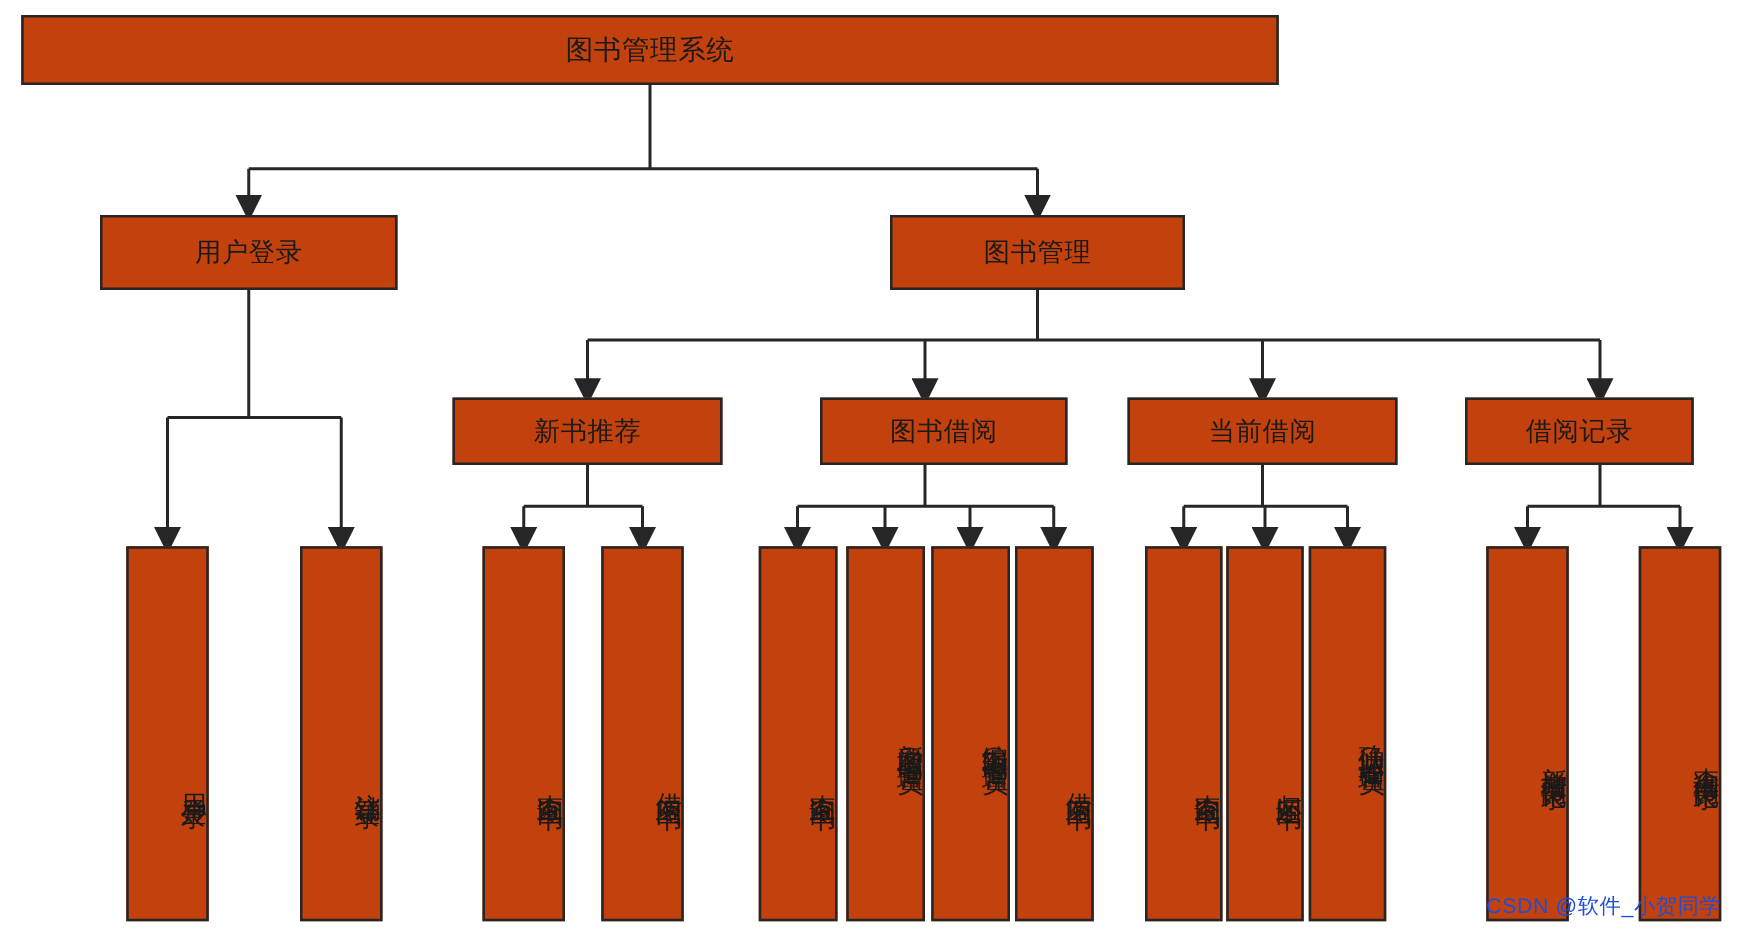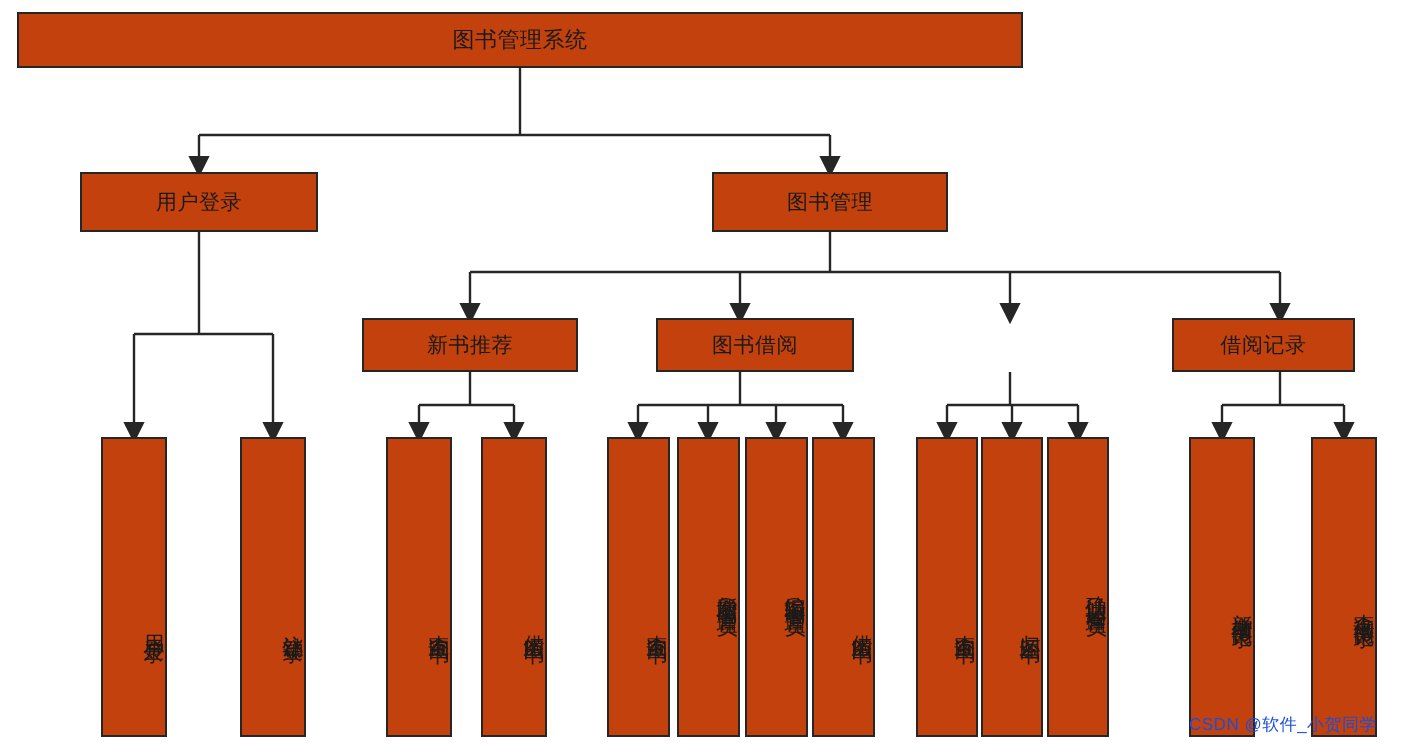--- a/index.html
+++ b/index.html
@@ -120,20 +120,21 @@
     </g>
   </svg>
 
   <div class="node horiz root" style="left:17px;top:12px;width:1006px;height:56px;">图书管理系统</div>
 
   <div class="node horiz" style="left:80px;top:172px;width:238px;height:60px;">用户登录</div>
   <div class="node horiz" style="left:712px;top:172px;width:236px;height:60px;">图书管理</div>
 
   <div class="node horiz" style="left:362px;top:318px;width:216px;height:54px;">新书推荐</div>
   <div class="node horiz" style="left:612px;top:318px;width:198px;height:54px;margin-left:44px;">图书借阅</div>
+  <div class="node horiz" style="left:902px;top:318px;width:216px;height:54px;">当前借阅</div>
   <div class="node horiz" style="left:1172px;top:318px;width:183px;height:54px;">借阅记录</div>
 
   <div class="node vert" style="left:101px;top:437px;width:66px;height:300px;padding-top:74px;">
     <span>用户登录</span>
   </div>
   <div class="node vert" style="left:240px;top:437px;width:66px;height:300px;padding-top:74px;">
     <span>注销登录</span>
   </div>
   <div class="node vert" style="left:386px;top:437px;width:66px;height:300px;padding-top:74px;">
     <span>查询图书</span>

